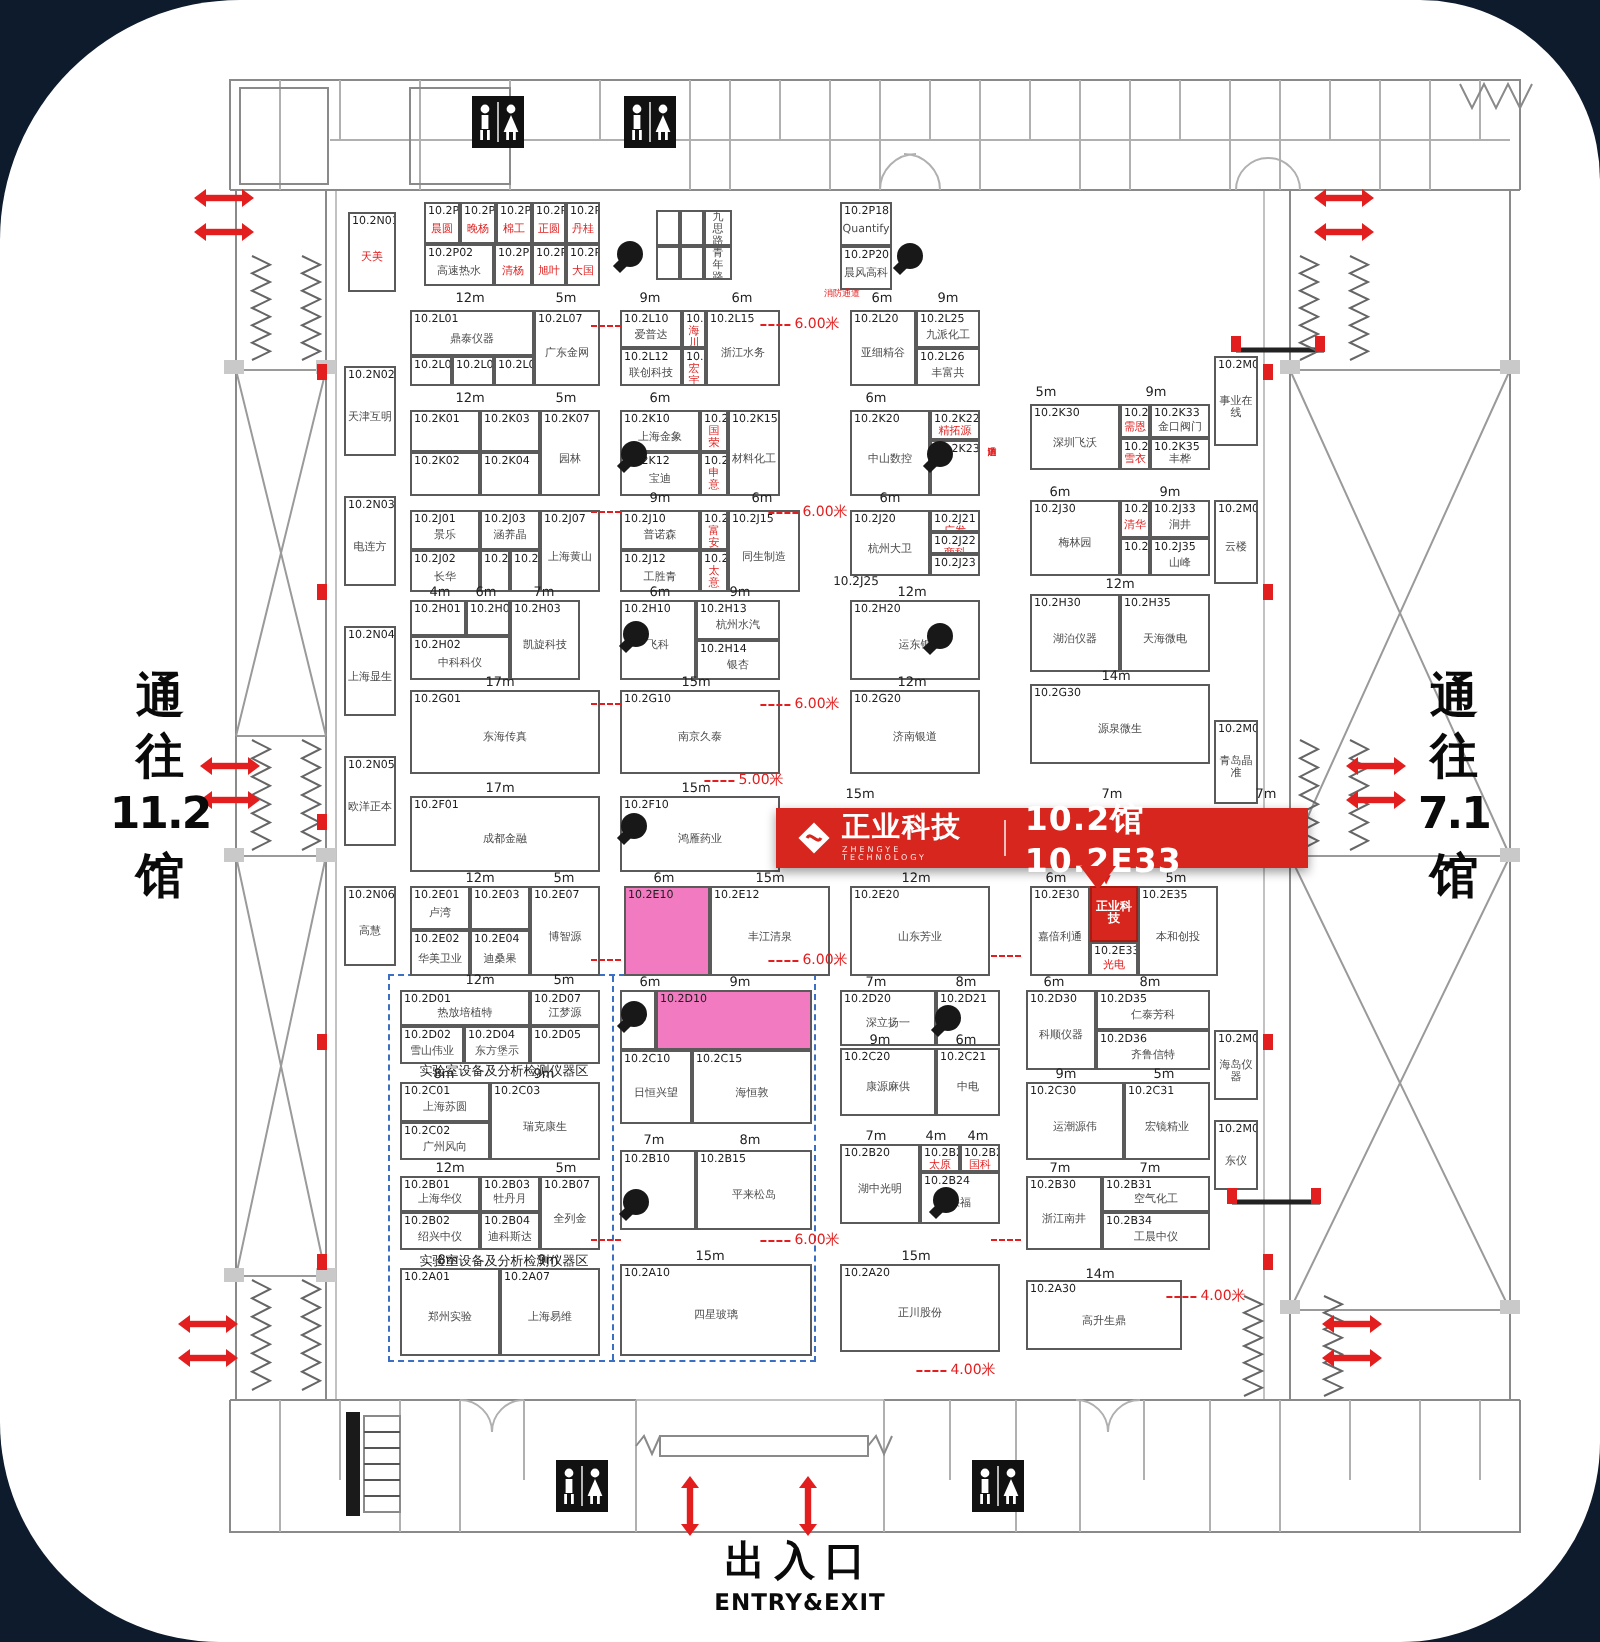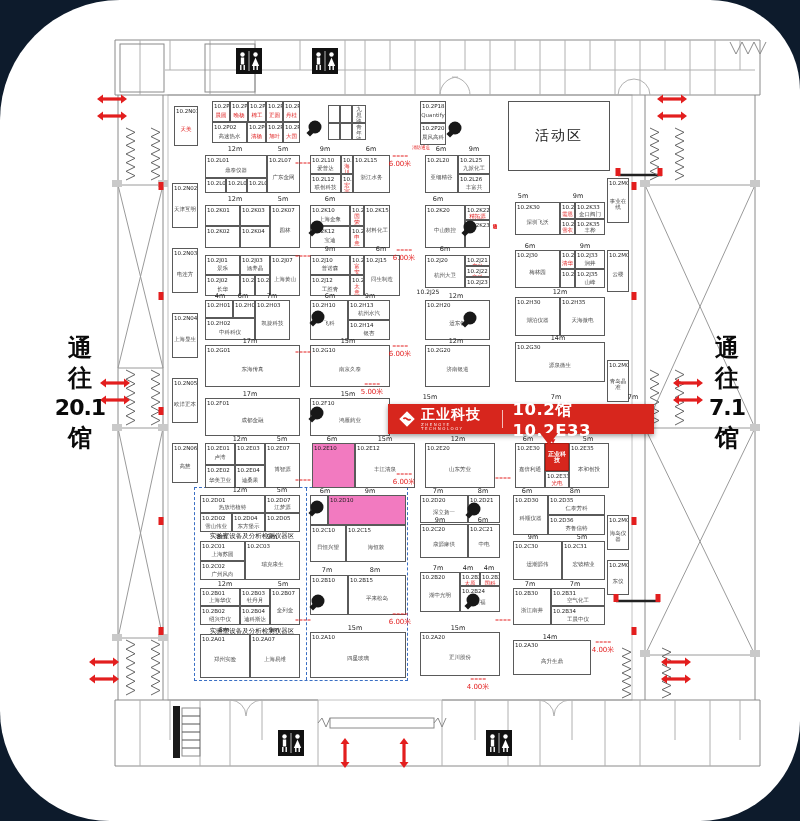--- a/index.html
+++ b/index.html
@@ -8,21 +8,21 @@
   #plan{position:absolute;inset:0;}
   svg.layer{position:absolute;left:0;top:0;pointer-events:none;}
   .booth{position:absolute;border:0.8px solid #5a5a5a;background:#fff;box-sizing:border-box;display:flex;flex-direction:column;overflow:hidden;}
   .booth .bid{font-size:5.5px;line-height:6px;color:#1c1c1c;padding:0.5px 0 0 1px;white-space:nowrap;}
   .booth .bn{flex:1;display:flex;align-items:center;justify-content:center;text-align:center;font-size:5.5px;line-height:6px;color:#4a4a4a;padding:0 1px;}
   .booth.pink{background:#f27ac0;}
   .booth.zy{background:#d7261d;border-color:#a81b12;}
   .booth.zy .bn{color:#fff;font-weight:bold;font-size:6px;}
   .booth .bn.red{color:#e02020;}
   .dim{position:absolute;transform:translate(-50%,-50%);font-size:6.5px;color:#222;white-space:nowrap;}
-  .aisle{position:absolute;transform:translate(-50%,-50%);display:flex;align-items:center;gap:2px;flex-direction:column;}
+  .aisle{position:absolute;transform:translate(-50%,-50%);display:flex;align-items:center;gap:2px;}
   .aisle .dash{width:15px;border-top:1.2px dashed #e31e1e;}
   .aisle .at{font-size:7px;color:#e31e1e;white-space:nowrap;}
   .flabel{position:absolute;transform:translate(-50%,-50%);white-space:nowrap;color:#333;}
   .flabel.vert{writing-mode:vertical-rl;}
   .pillar{position:absolute;width:13px;height:13px;background:#181818;border-radius:50%;transform:translate(-50%,-50%);}
   .pillar:after{content:"";position:absolute;left:-1px;bottom:-2px;width:5px;height:5px;background:#181818;transform:rotate(45deg);}
   .wmark{position:absolute;width:5px;height:8px;background:#e31e1e;transform:translate(-50%,-50%);}
   #lab-zone{position:absolute;left:194px;top:487px;width:214px;height:194px;border:1.6px dashed #3a6fc4;box-sizing:border-box;}
   #lab-zone .divider{position:absolute;left:111px;top:0;bottom:0;border-left:1.4px dashed #3a6fc4;}
   #banner{position:absolute;left:388px;top:404px;width:266px;height:30px;background:#d7261d;color:#fff;display:flex;align-items:center;box-shadow:0 2px 5px rgba(0,0,0,.4);z-index:30;}
@@ -919,28 +919,25 @@
         <div class="wmark" style="left: 634px; top: 296px; position: absolute;"></div>
         <div class="wmark" style="left: 634px; top: 411px; position: absolute;"></div>
         <div class="wmark" style="left: 634px; top: 521px; position: absolute;"></div>
         <div class="wmark" style="left: 634px; top: 631px; position: absolute;"></div>
         <div class="wmark" style="left: 618px; top: 172px; position: absolute;"></div>
         <div class="wmark" style="left: 660px; top: 172px; position: absolute;"></div>
         <div class="wmark" style="left: 616px; top: 598px; position: absolute;"></div>
         <div class="wmark" style="left: 658px; top: 598px; position: absolute;"></div>
       </div>
 
-  <div id="activity">
-        <span>活动区</span>
-      </div>
 
   <div class="portal" style="left:54px;top:333px;width:52px;">
         <div class="pl">通</div>
         <div class="pl">往</div>
-        <div class="pl num">20.1</div>
+        <div class="pl num">11.2</div>
         <div class="pl">馆</div>
       </div>
   <div class="portal" style="left:702px;top:333px;width:50px;">
         <div class="pl">通</div>
         <div class="pl">往</div>
         <div class="pl num">7.1</div>
         <div class="pl">馆</div>
       </div>
 
   <div id="banner">
@@ -952,15 +949,19 @@
     </span>
     <span class="brandwrap">
       <span class="brand">正业科技</span>
       <span class="brand-en">ZHENGYE TECHNOLOGY</span>
     </span>
     <span class="vdiv"></span>
     <span class="loc">10.2馆 10.2E33</span>
     <span class="ptr"></span>
   </div>
 
+  <div id="entrance">
+    <div class="cn">出入口</div>
+    <div class="en">ENTRY&amp;EXIT</div>
+  </div>
 
 </div>
 </div>
 
 </body></html>

